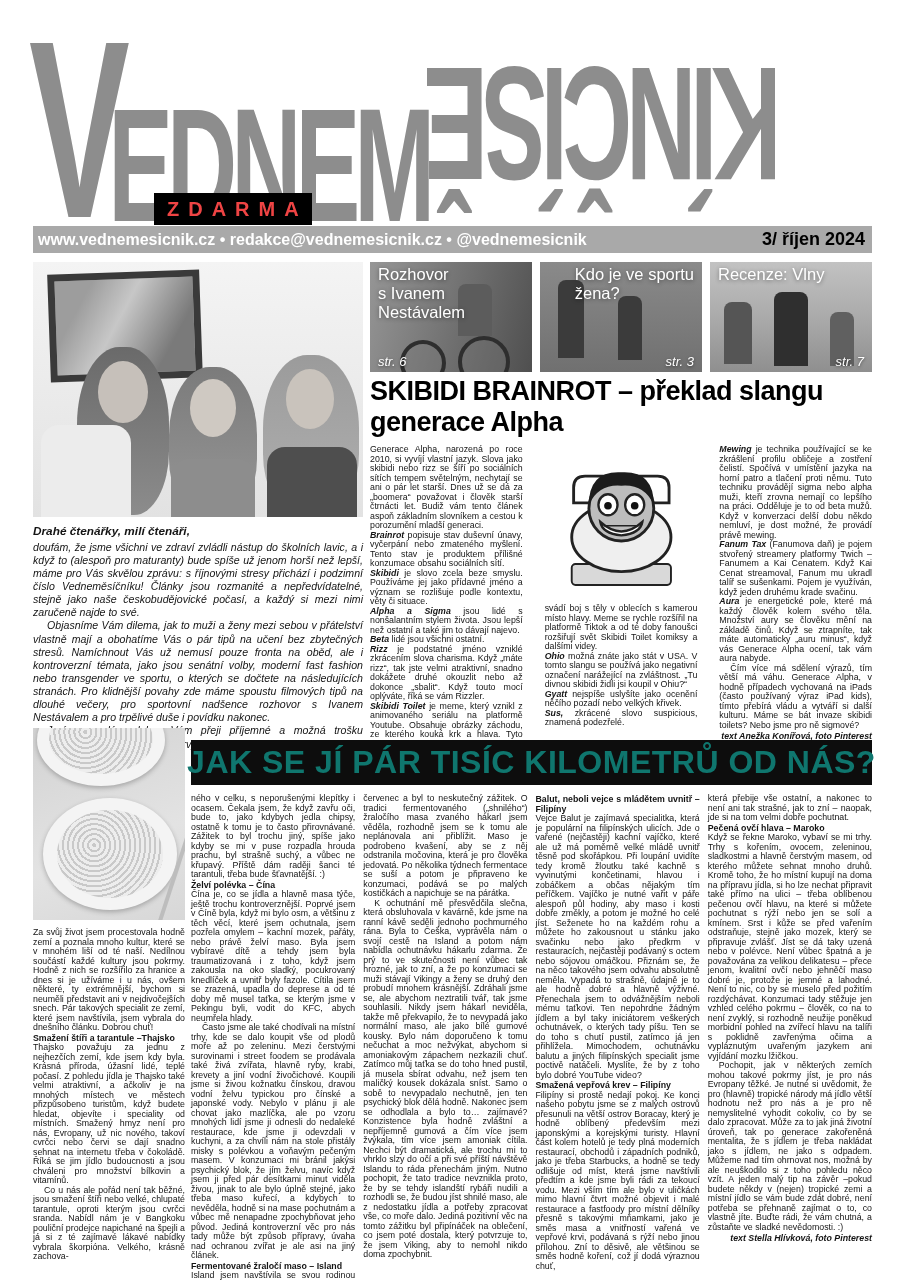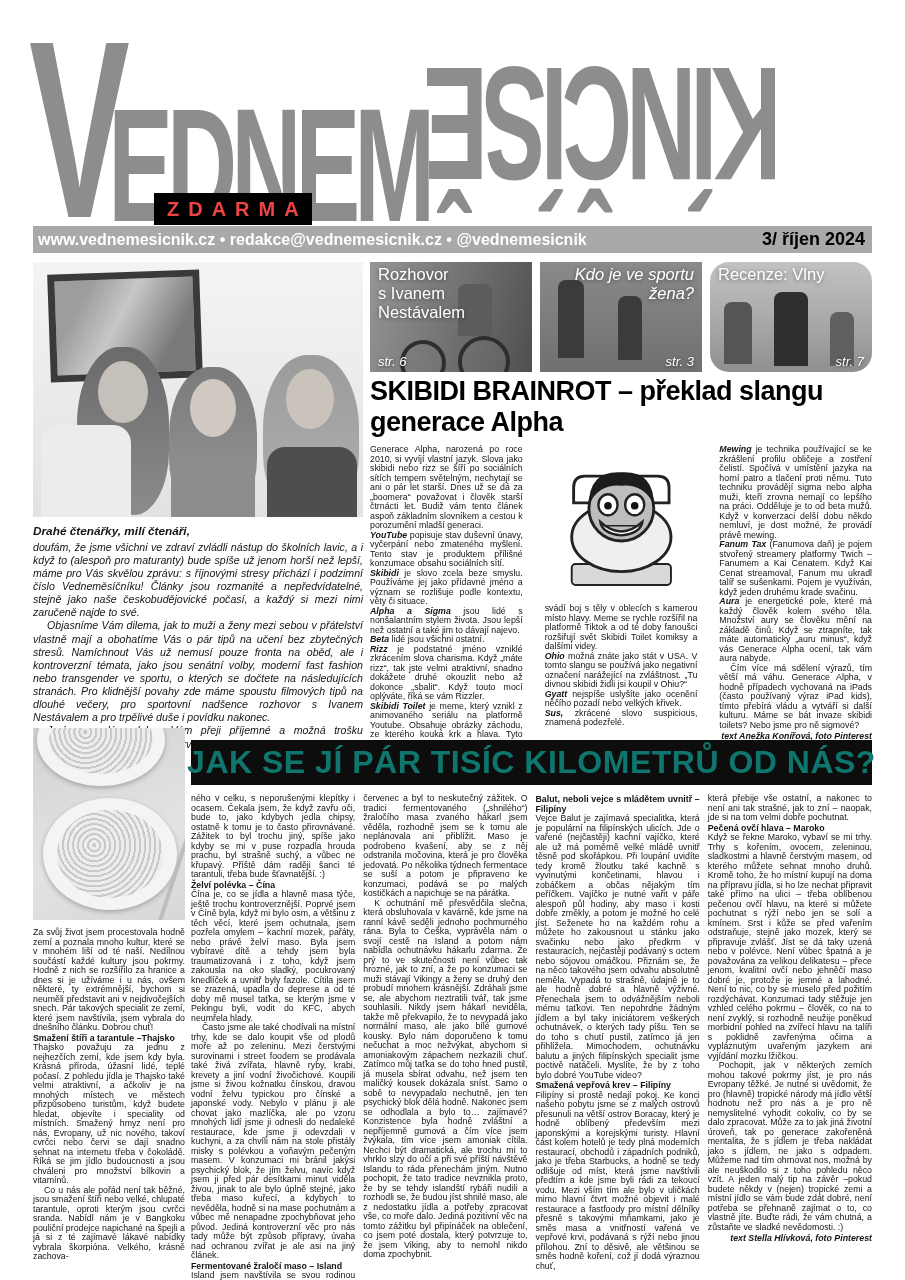--- a/index.html
+++ b/index.html
@@ -33,27 +33,27 @@
            background:linear-gradient(120deg,#9d9d9d 20%,#c7c7c7 45%,#7a7a7a 80%); transform:rotate(-2deg); }
   .girl { position:absolute; bottom:0; }
   .hair { border-radius:46% 46% 38% 38%; }
   .face { position:absolute; border-radius:50%; }
   .body-sh { position:absolute; bottom:0; border-radius:18px 18px 0 0; }
 
   .strip-right { position:absolute; left:337px; top:0; width:502px; height:110px; display:flex; gap:8px; }
   .teaser { flex:1; position:relative; overflow:hidden; }
   .teaser-title { position:absolute; top:3px; left:8px; color:#fff; font-size:16.5px; line-height:1.14;
                   white-space:pre-line; text-shadow:0 1px 4px rgba(0,0,0,.45); }
-  .teaser-title.right { left:auto; right:8px; text-align:right;font-style:italic; }
+  .teaser-title.right { left:auto; right:8px; text-align:left; }
   .teaser-page { position:absolute; bottom:3px; left:8px; font-size:13px; font-weight:normal;
                  font-style:italic; color:#fff; text-shadow:0 1px 3px rgba(0,0,0,.5); }
   .teaser-page.right { left:auto; right:8px; }
   .t1 { background:linear-gradient(105deg,#969696 0%,#6f6f6f 55%,#4f4f4f 100%); }
   .t2 { background:linear-gradient(#8a8a8a,#707070); }
-  .t3 { background:linear-gradient(#c2c2c2 0%,#a8a8a8 55%,#8f8f8f 100%);border-radius:19px; }
+  .t3 { background:linear-gradient(#c2c2c2 0%,#a8a8a8 55%,#8f8f8f 100%); }
   .wheel { position:absolute; border:4px solid #2e2e2e; border-radius:50%; background:rgba(120,120,120,.35); }
   .fig { position:absolute; background:#3b3b3b; border-radius:8px 8px 0 0; }
   .fig.light { background:#5c5c5c; }
 
   
   .ski { position:absolute; left:337px; top:114px; width:502px; }
   .ski-headline { font-size:27px; font-weight:bold; letter-spacing:-.5px; color:#000; margin-bottom:7px; }
   .ski-cols { display:flex; gap:22px; }
   .ski-col { flex:1; text-align:justify; }
   .toilet-box { width:100%; height:152px; margin-bottom:3px; }
@@ -155,21 +155,21 @@
         <span class="teaser-title">Recenze: Vlny</span>
         <span class="teaser-page right">str. 7</span>
       </div>
     </div>
 
     <article class="ski">
       <h1 class="ski-headline">SKIBIDI BRAINROT – překlad slangu generace Alpha</h1>
       <div class="ski-cols">
         <div class="ski-col">
             <p class="para">Generace Alpha, narozená po roce 2010, si vyvíjí vlastní jazyk. Slova jako skibidi nebo rizz se šíří po sociálních sítích tempem světelným, nechytají se ani o pár let starší. Dnes už se dá za „boomera“ považovat i člověk starší čtrnácti let. Budiž vám tento článek aspoň základním slovníkem a cestou k porozumění mladší generaci.</p>
-            <p class="para"><b class="lead">YouTube</b> popisuje stav duševní únavy, vyčerpání nebo zmateného myšlení. Tento stav je produktem přílišné konzumace obsahu sociálních sítí.</p>
+            <p class="para"><b class="lead">Brainrot</b> popisuje stav duševní únavy, vyčerpání nebo zmateného myšlení. Tento stav je produktem přílišné konzumace obsahu sociálních sítí.</p>
             <p class="para"><b class="lead">Skibidi</b> je slovo zcela beze smyslu. Používáme jej jako přídavné jméno a význam se rozlišuje podle kontextu, věty či situace.</p>
             <p class="para"><b class="lead">Alpha a Sigma</b> jsou lidé s nonšalantním stylem života. Jsou lepší než ostatní a také jim to dávají najevo.</p>
             <p class="para"><b class="lead">Beta</b> lidé jsou všichni ostatní.</p>
             <p class="para"><b class="lead">Rizz</b> je podstatné jméno vzniklé zkrácením slova charisma. Když „máte rizz“, tak jste velmi atraktivní, snadno dokážete druhé okouzlit nebo až dokonce „sbalit“. Když touto mocí oplýváte, říká se vám Rizzler.</p>
             <p class="para"><b class="lead">Skibidi Toilet</b> je meme, který vznikl z animovaného seriálu na platformě Youtube. Obsahuje obrázky záchodu, ze kterého kouká krk a hlava. Tyto bytosti v seriálu</p>
           </div>
         <div class="ski-col">
           <svg class="toilet-box" viewBox="0 0 160 150">
             <rect x="28" y="120" width="104" height="22" rx="4" fill="#d9d9d9" stroke="#222" stroke-width="2"></rect>
             <ellipse cx="80" cy="92" rx="52" ry="36" fill="#efefef" stroke="#222" stroke-width="3"></ellipse>

